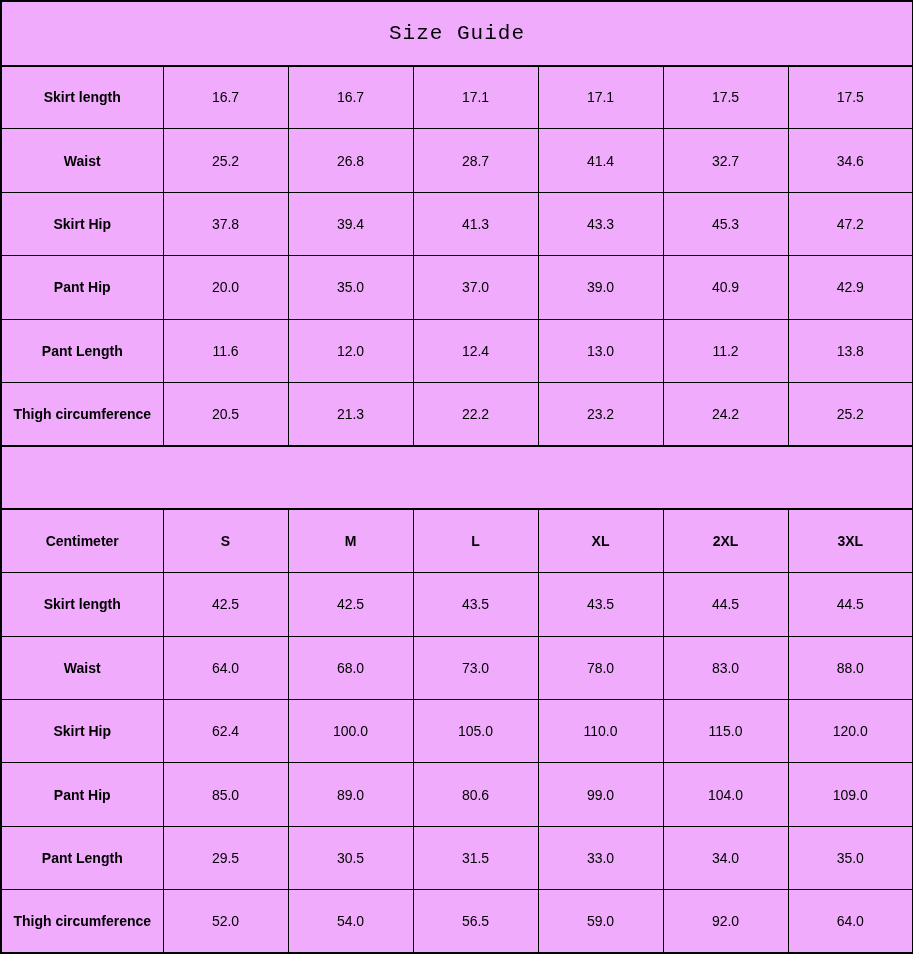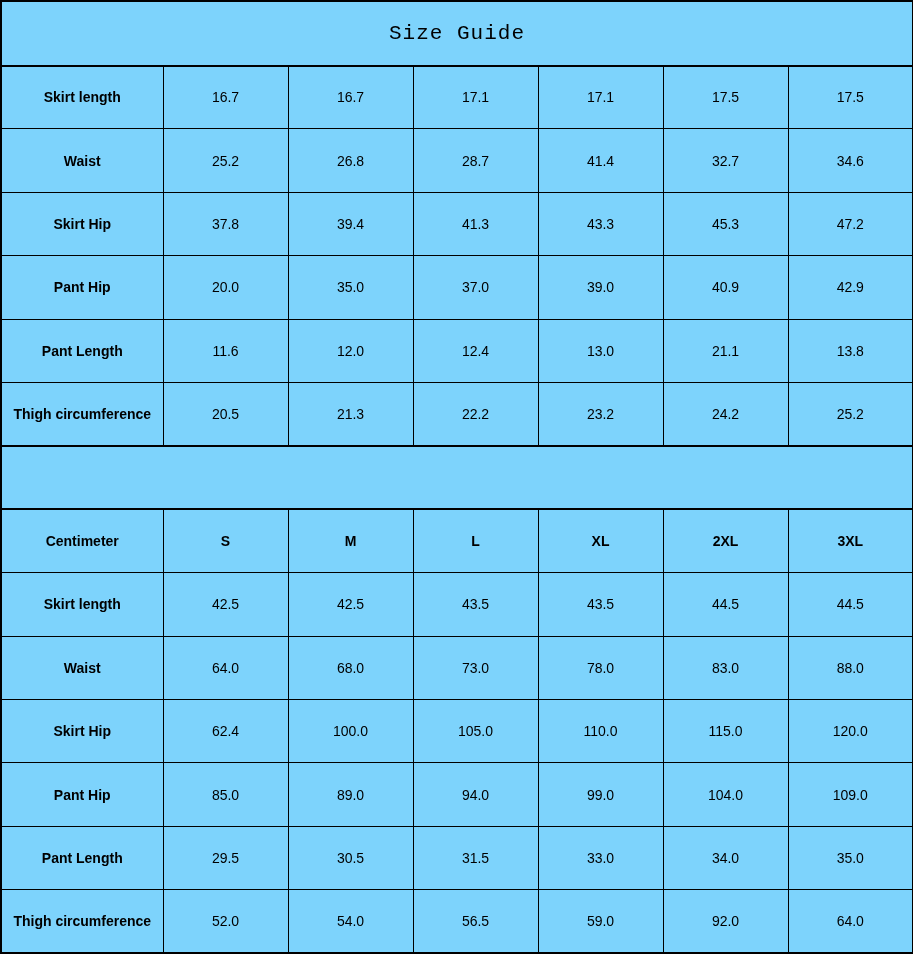--- a/index.html
+++ b/index.html
@@ -5,21 +5,21 @@
   html, body {
     margin: 0;
     padding: 0;
     background: #ffffff;
     color: #000000;
     font-family: "Liberation Sans", sans-serif;
   }
   .page {
     width: 913px;
     height: 954px;
-    background: #7dd3fc;
+    background: #f0abfc;
     box-sizing: border-box;
   }
   table.size-guide {
     width: 913px;
     height: 954px;
     border-collapse: collapse;
     table-layout: fixed;
     border: 2px solid #000000;
   }
   col.label-col { width: 162px; }
@@ -116,21 +116,21 @@
     <td class="value">39.0</td>
     <td class="value">40.9</td>
     <td class="value">42.9</td>
   </tr>
   <tr>
     <th class="label">Pant Length</th>
     <td class="value">11.6</td>
     <td class="value">12.0</td>
     <td class="value">12.4</td>
     <td class="value">13.0</td>
-    <td class="value">21.1</td>
+    <td class="value">11.2</td>
     <td class="value">13.8</td>
   </tr>
   <tr>
     <th class="label">Thigh circumference</th>
     <td class="value">20.5</td>
     <td class="value">21.3</td>
     <td class="value">22.2</td>
     <td class="value">23.2</td>
     <td class="value">24.2</td>
     <td class="value">25.2</td>
@@ -174,21 +174,21 @@
     <td class="value">100.0</td>
     <td class="value">105.0</td>
     <td class="value">110.0</td>
     <td class="value">115.0</td>
     <td class="value">120.0</td>
   </tr>
   <tr>
     <th class="label">Pant Hip</th>
     <td class="value">85.0</td>
     <td class="value">89.0</td>
-    <td class="value">94.0</td>
+    <td class="value">80.6</td>
     <td class="value">99.0</td>
     <td class="value">104.0</td>
     <td class="value">109.0</td>
   </tr>
   <tr>
     <th class="label">Pant Length</th>
     <td class="value">29.5</td>
     <td class="value">30.5</td>
     <td class="value">31.5</td>
     <td class="value">33.0</td>

